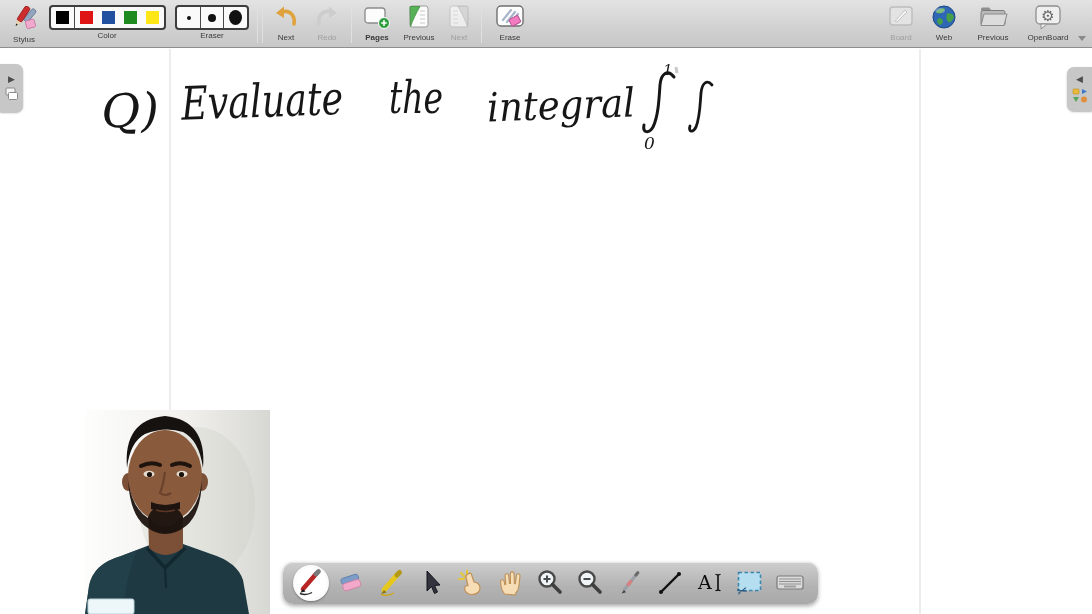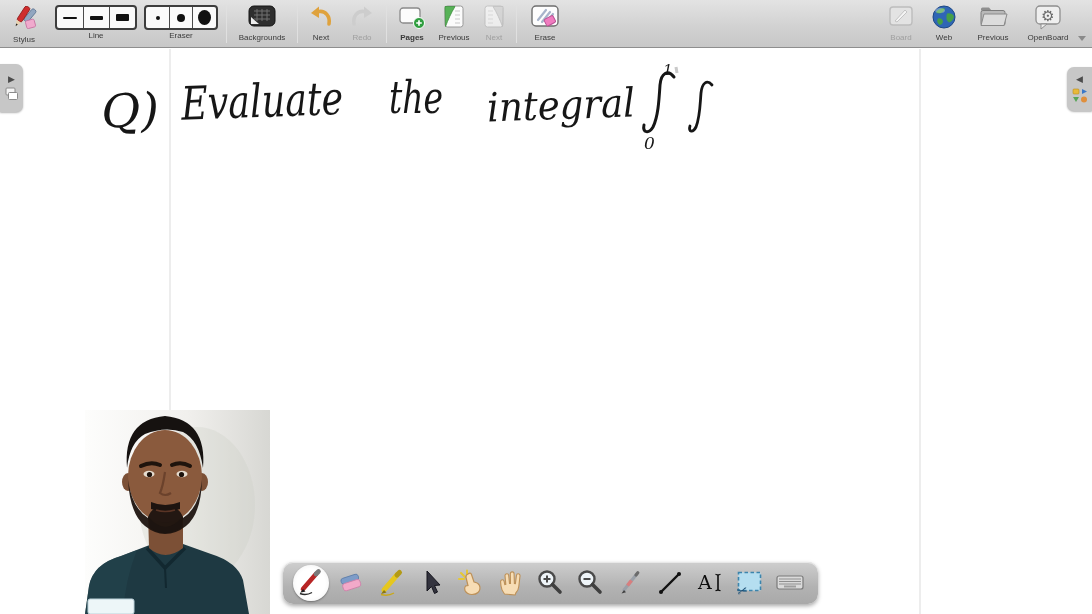--- a/index.html
+++ b/index.html
@@ -69,63 +69,55 @@
           <g transform="rotate(33 13 10)">
             <rect x="10.5" y="-1" width="5.5" height="17" rx="2" fill="#cf2d2d" stroke="#8f1d1d" stroke-width="0.8"></rect>
             <polygon points="10.5,16 16,16 13.2,22" fill="#e8d2b0"></polygon>
             <polygon points="12.2,19.5 14.2,19.5 13.2,22" fill="#222"></polygon>
           </g>
         </svg>
       </div>
       <div class="lb">Stylus</div>
     </div>
 
-
-    <div class="tbi" style="width:78px;margin-left:13px;">
+    <div class="tbi" style="width:118px;margin-left:4px;">
       <div class="grp">
-        <div class="cell" style="width:26px;">
-            <div class="lbar" style="width:14px;height:2px;"></div>
+        <div class="cell">
+            <div class="swatch" style="background: rgb(0, 0, 0);"></div>
           </div>
-        <div class="cell" style="width:26px;">
-            <div class="lbar" style="width:13px;height:4px;"></div>
+        <div class="cell">
+            <div class="swgap">
+          <div class="swatch" style="background: rgb(223, 20, 20);"></div>
+          <div class="swatch" style="background: rgb(32, 80, 159);"></div>
+          <div class="swatch" style="background: rgb(31, 138, 31);"></div>
+          <div class="swatch" style="background: rgb(255, 230, 22);"></div>
+        </div>
           </div>
-        <div class="cell" style="width:26px;">
-            <div class="lbar" style="width:13px;height:7px;"></div>
-          </div>
-      </div>
-      <div class="lb">Line</div>
-    </div>
+      </div>
+      <div class="lb">Color</div>
+    </div>
+
 
     <div class="tbi" style="width:72px;margin-left:10px;">
       <div class="grp">
         <div class="cell" style="width:23px;">
             <div class="edot" style="width:4px;height:4px;"></div>
           </div>
         <div class="cell" style="width:23px;">
             <div class="edot" style="width:8px;height:8px;"></div>
           </div>
         <div class="cell" style="width:24px;">
             <div class="edot" style="width:15px;height:15px;"></div>
           </div>
       </div>
       <div class="lb">Eraser</div>
     </div>
 
     <div class="sep" style="margin-left:9px;"></div>
 
-    <div class="tbi" style="width:62px;margin-left:4px;">
-      <div class="ic">
-        <svg width="30" height="26" viewBox="0 0 30 26">
-          <rect x="2" y="2" width="26" height="20" rx="5" fill="#2e2e2e" stroke="#141414"></rect>
-          <path d="M7,7 H23 M7,11 H23 M7,15 H23 M10,5 V17 M15,5 V17 M20,5 V17" stroke="#707070" stroke-width="1" fill="none"></path>
-          <path d="M4,20 L12,20 L4,13 Z" fill="#ededed"></path>
-        </svg>
-      </div>
-      <div class="lb">Backgrounds</div>
-    </div>
 
     <div class="sep" style="margin-left:4px;"></div>
 
     <div class="tbi" style="width:40px;margin-left:3px;">
       <div class="ic">
         <svg width="26" height="26" viewBox="0 0 26 26">
           <path d="M21,20 C22.5,12 17,6.5 11,7.5 L9.5,7.8" fill="none" stroke="#dfa23d" stroke-width="3.6" stroke-linecap="round"></path>
           <polygon points="11,2.5 3,9 11,14" fill="#dfa23d"></polygon>
         </svg>
       </div>

